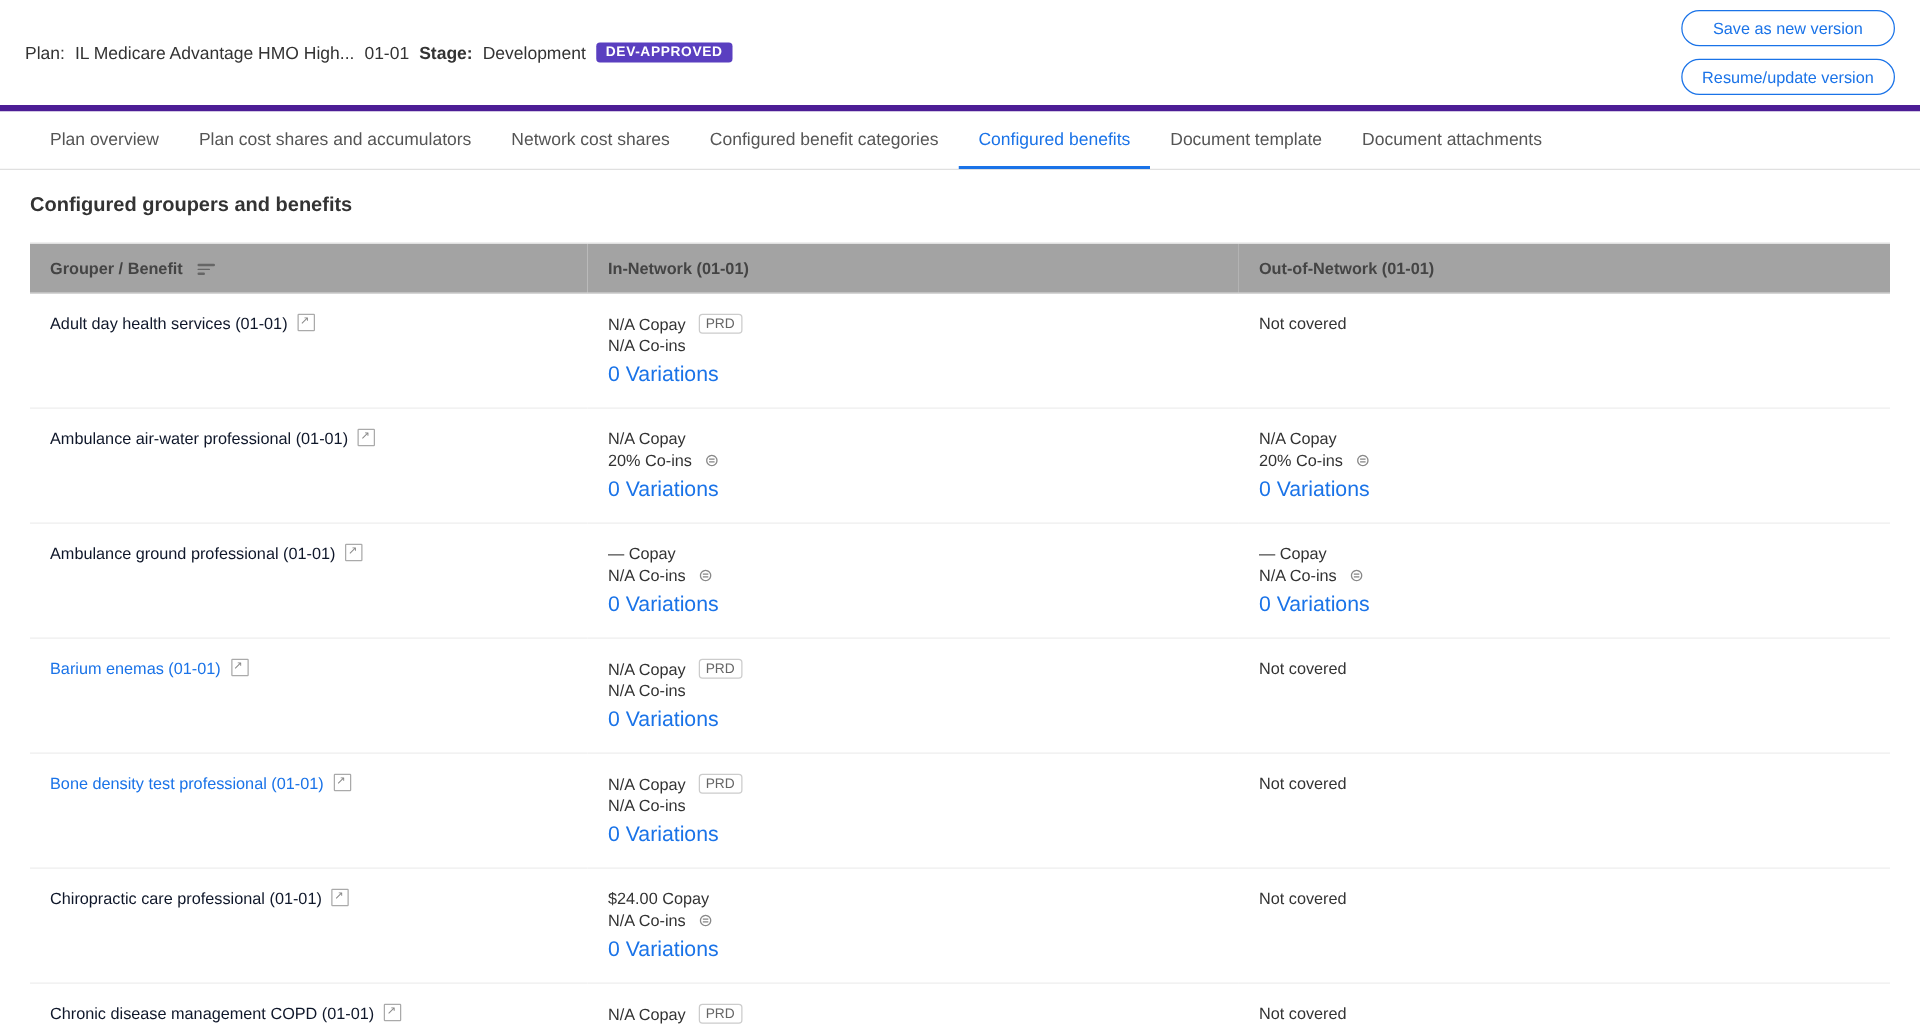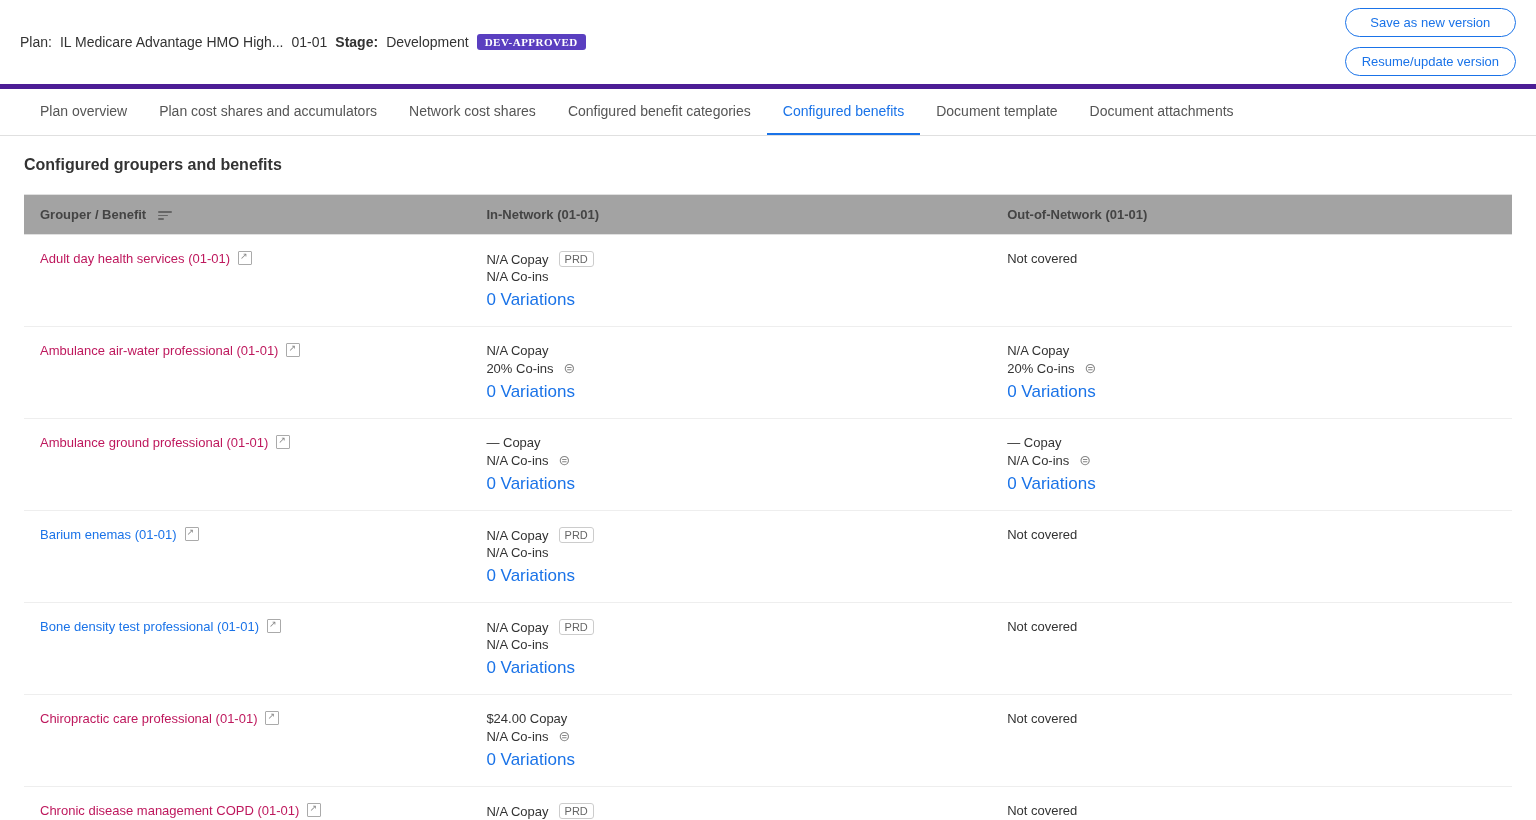--- a/index.html
+++ b/index.html
@@ -10,21 +10,21 @@
       display: flex; align-items: center; justify-content: space-between;
       padding: 8px 20px; border-bottom: 5px solid #4c1d95; min-height: 48px;
     }
     .top-bar-left { display: flex; align-items: center; gap: 8px; font-size: 14px; }
     .top-bar-left .plan-label { font-weight: normal; color: #333; }
     .top-bar-left .plan-name { color: #333; }
     .top-bar-left .stage-label { font-weight: bold; }
     .top-bar-left .stage-value { color: #333; }
     .badge-dev-approved {
       background: #5a3fc0; color: #fff; font-size: 11px; font-weight: bold;
-      padding: 2px 8px; border-radius: 3px; letter-spacing: 0.5px; font-family: Liberation Serif, serif;
+      padding: 2px 8px; border-radius: 3px; letter-spacing: 0.5px;
     }
     .top-bar-right { display: flex; gap: 10px; flex-direction: column; }
     .btn-outline {
       border: 1px solid #1a73e8; color: #1a73e8; background: #fff;
       padding: 6px 16px; border-radius: 20px; cursor: pointer; font-size: 13px;
     }
 
     
     .tabs-bar {
       display: flex; align-items: center; border-bottom: 1px solid #e0e0e0;
@@ -50,21 +50,21 @@
       padding: 12px 16px; text-align: left; font-weight: 600; font-size: 13px; color: #444;
       vertical-align: middle;
     }
     .col-grouper { width: 30%; }
     .col-in-network { width: 35%; }
     .col-out-network { width: 35%; }
     
     .table-body-row { border-bottom: 1px solid #eee; }
     .table-body-row td { padding: 16px 16px; vertical-align: top; font-size: 13px; }
 
-    .benefit-name { color: #be185d; }
+    .benefit-name { color: #0f172a; }
     .benefit-name.linked { color: #1a73e8; cursor: pointer; }
 
     .benefit-cell { display: flex; flex-direction: column; gap: 2px; }
     .benefit-line { display: flex; align-items: center; gap: 6px; color: #333; font-size: 13px; }
     .variations-link { color: #1a73e8; font-size: 17px; cursor: pointer; margin-top: 4px; }
     .not-covered { color: #333; font-size: 13px; }
 
     .icon-external { 
       display: inline-block; width: 14px; height: 14px; 
       border: 1.5px solid #aaa; border-radius: 1px;

